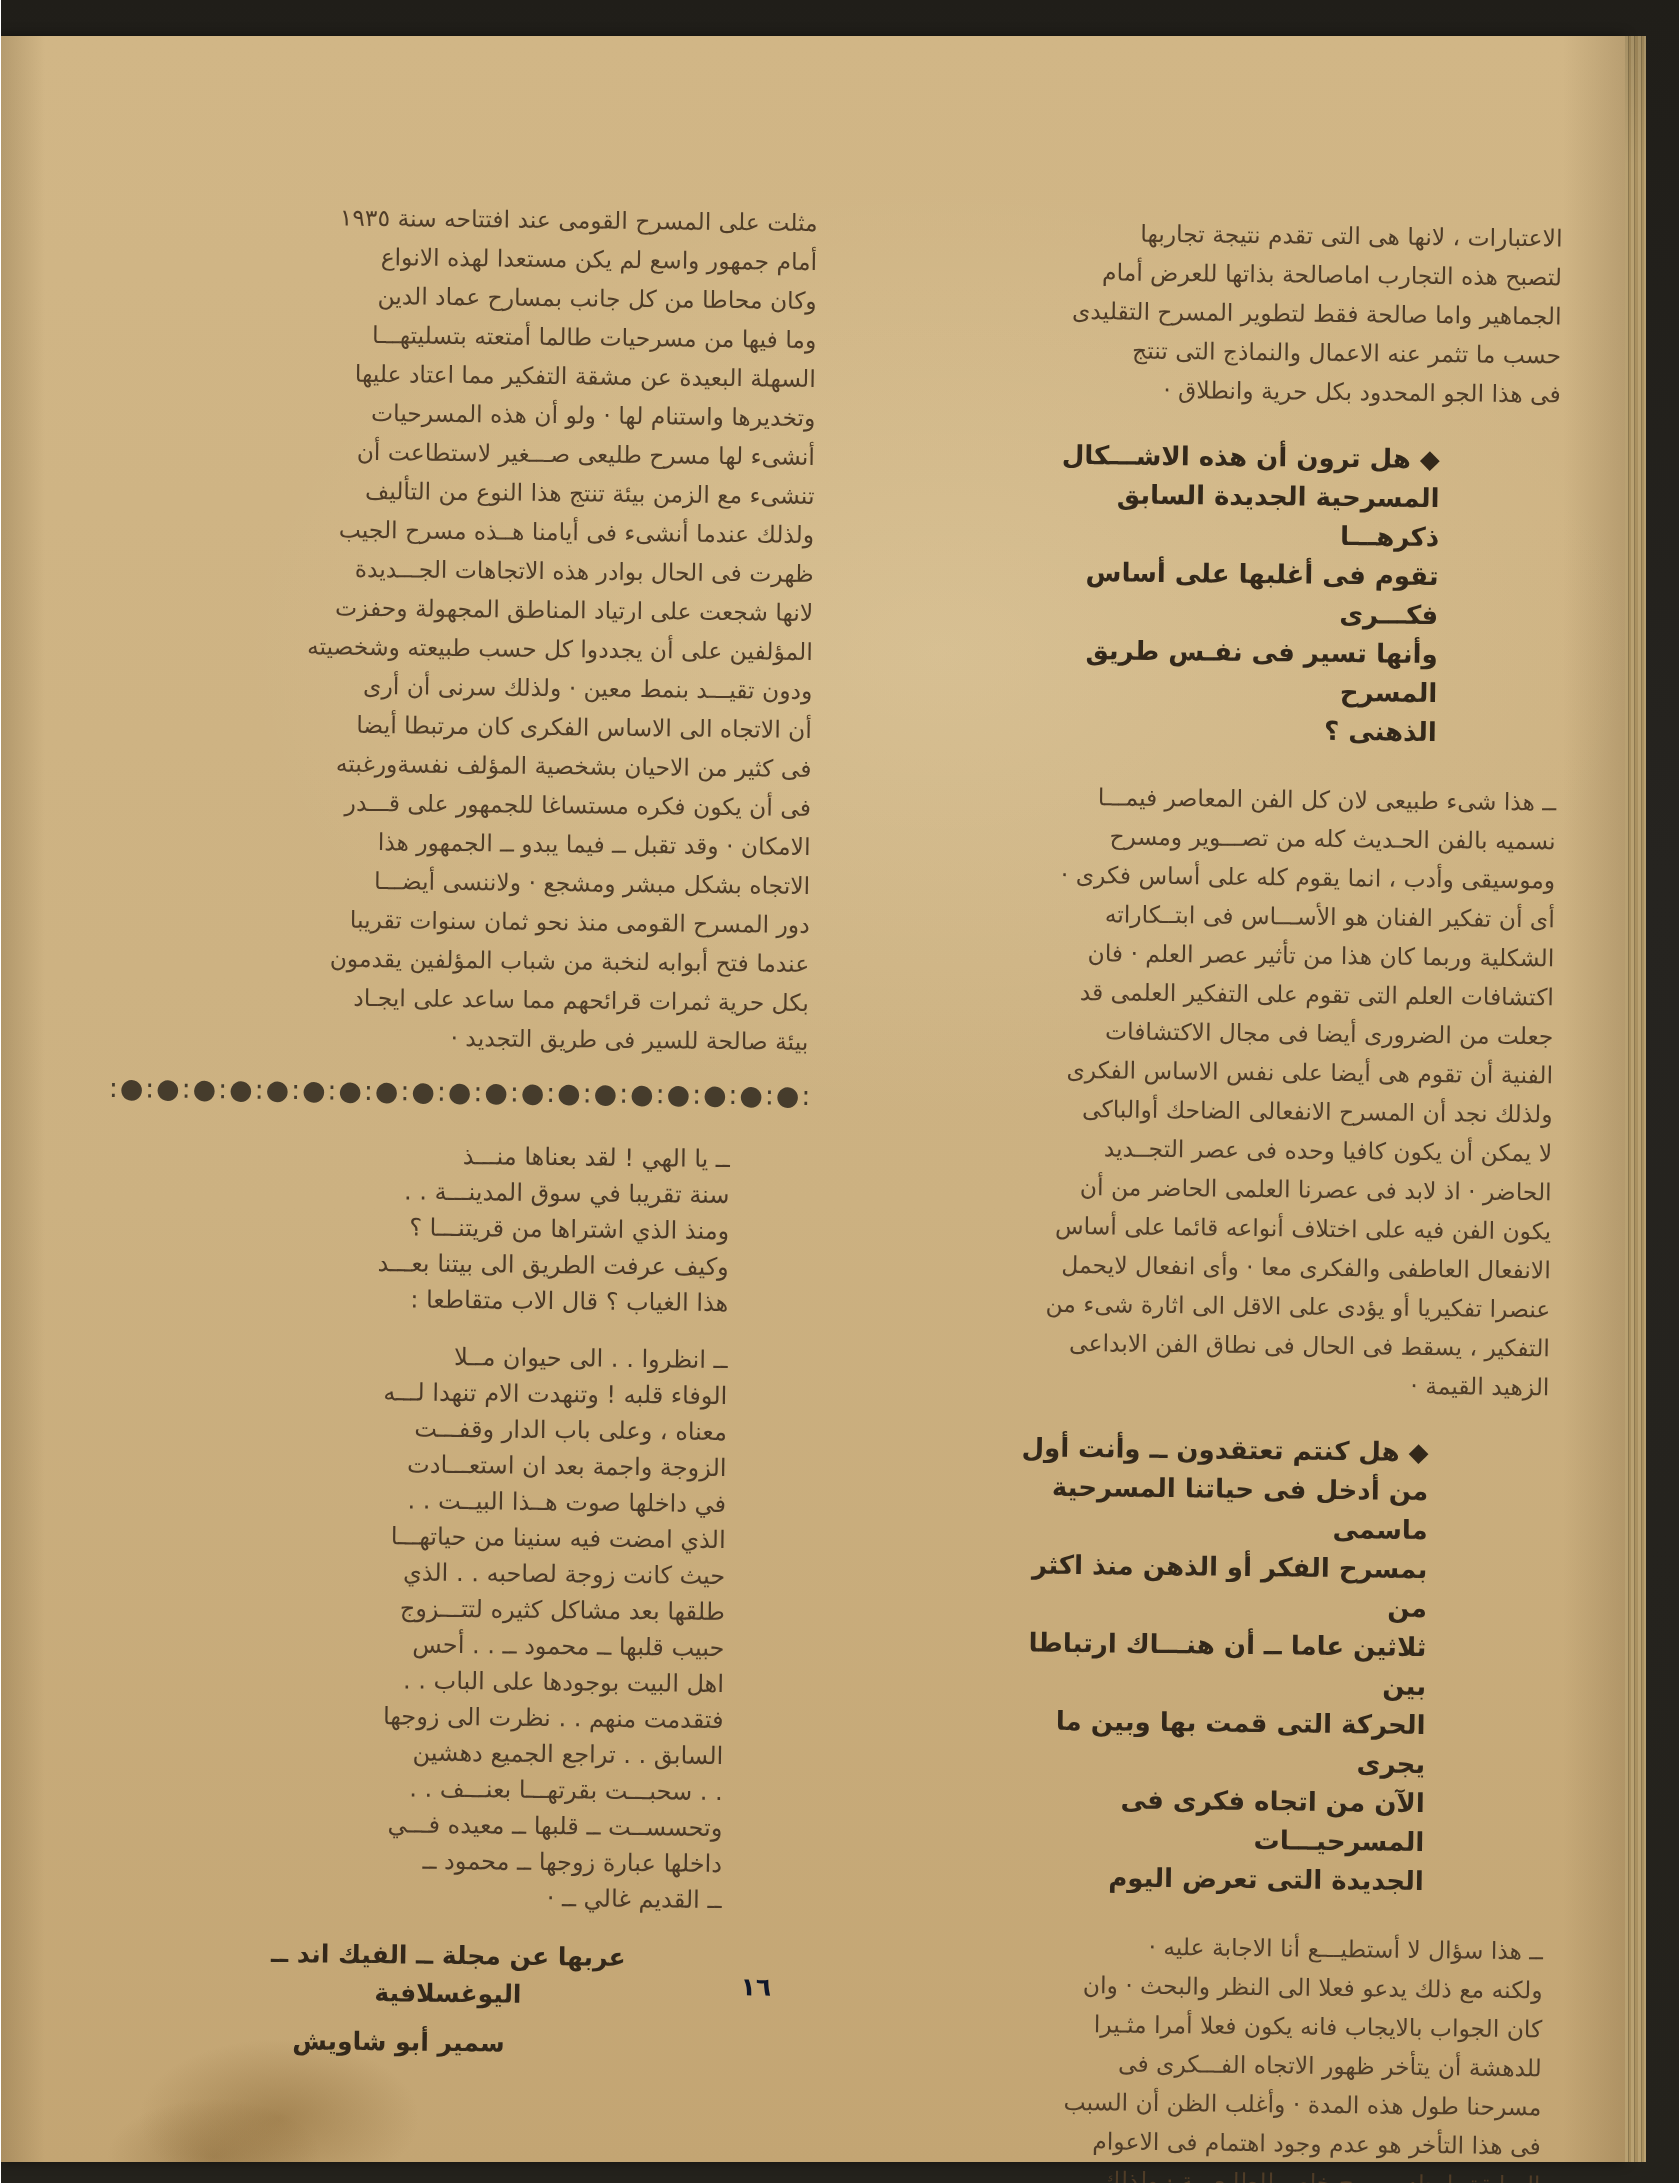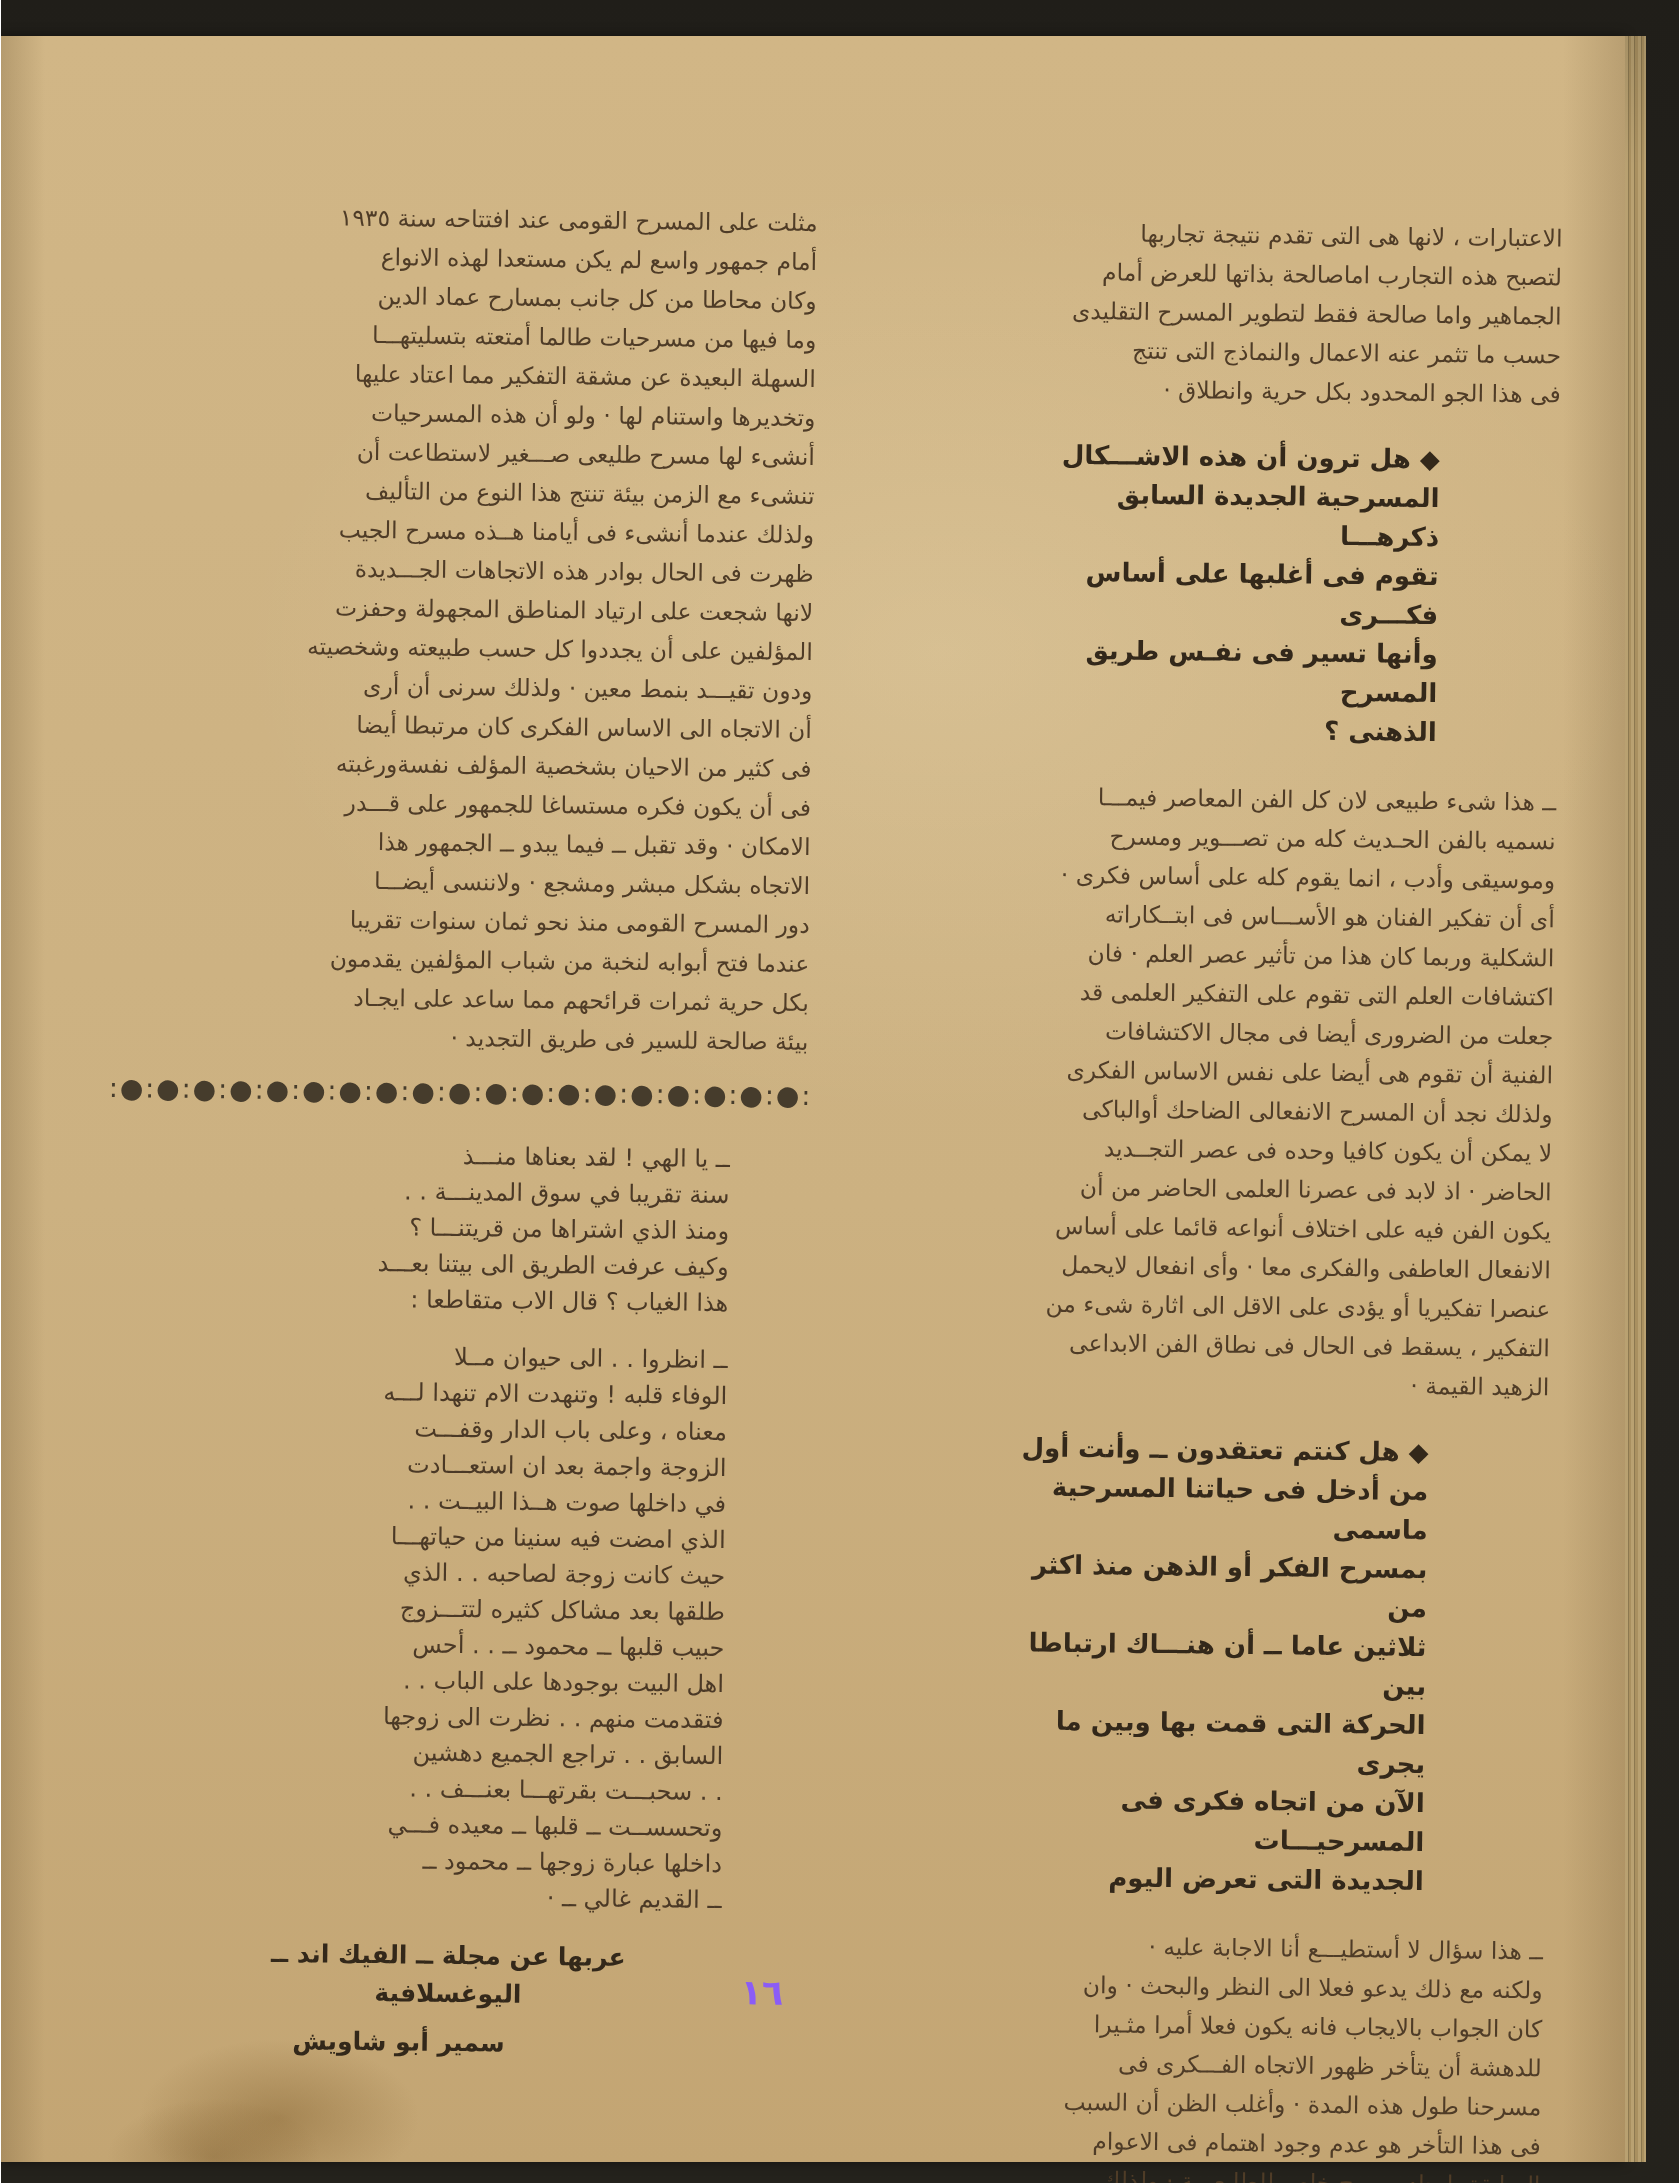--- a/index.html
+++ b/index.html
@@ -55,21 +55,21 @@
   .block.footer{
     font-weight:bold;color:#33281a;font-size:25px;
     margin:22px 97px 0 97px;text-align:center;line-height:38px;
   }
   .block.author{
     font-weight:bold;color:#33281a;font-size:25px;
     margin:10.4px 195px 0 97px;text-align:center;
   }
   .page-number{
     position:absolute;left:751px;top:1973px;
-    font-size:35px;font-weight:bold;color:#8b5cf6;direction:rtl;
+    font-size:25px;font-weight:bold;color:#0f172a;direction:rtl;
   }
 </style>
 </head>
 <body>
 
 <div class="paper"></div>
 <div class="page-edge"></div>
 
 <div class="content">
   <div class="col col-right" id="col-right">

